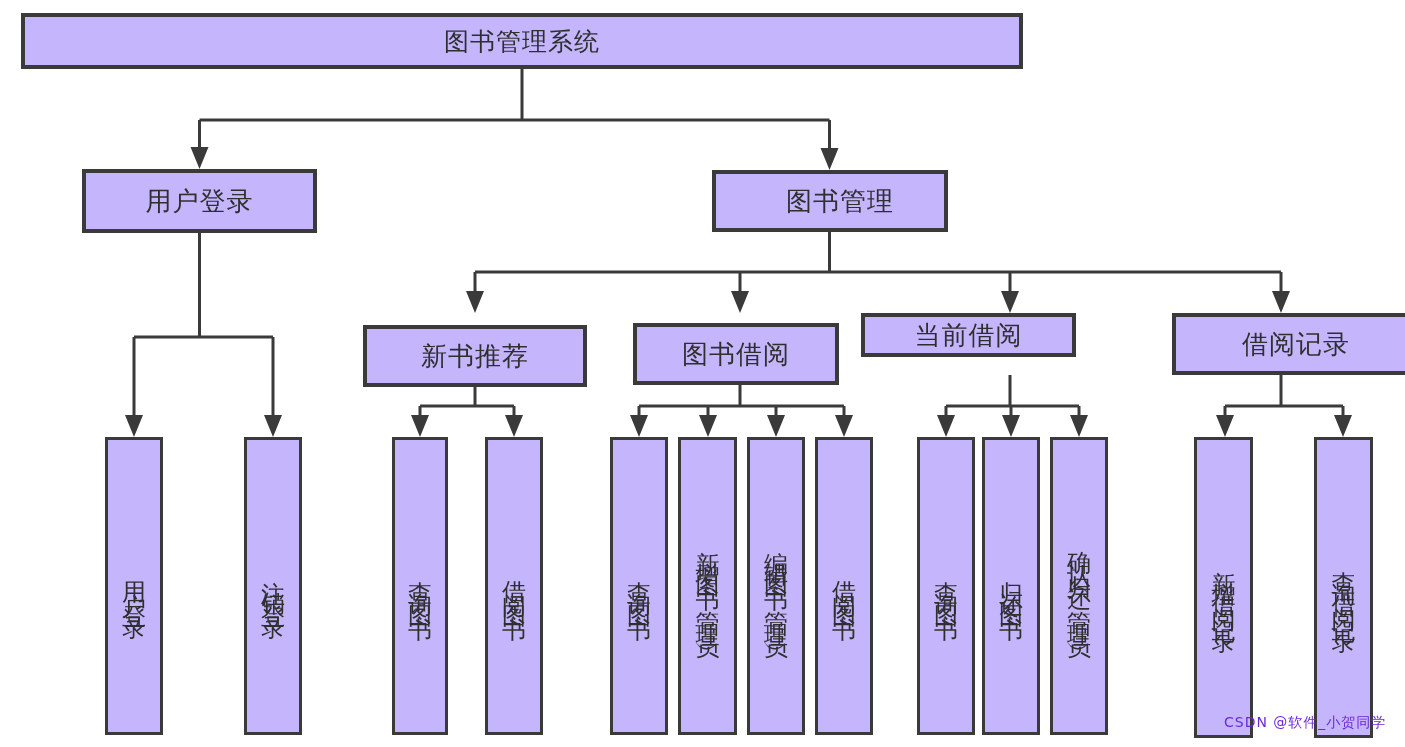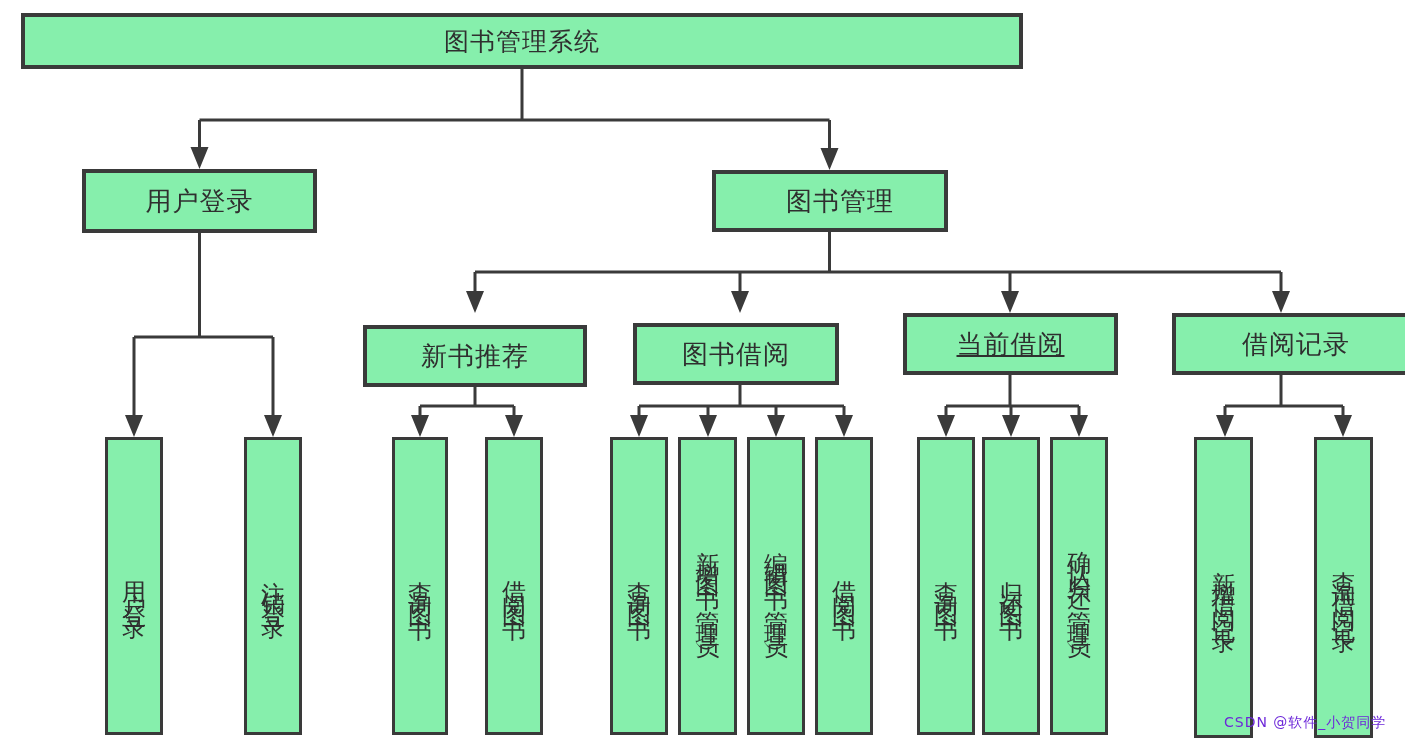--- a/index.html
+++ b/index.html
@@ -7,21 +7,21 @@
   #stage{
     position:relative;
     width:1405px;height:747px;
     background:#ffffff;
     overflow:hidden;
   }
   #wires{position:absolute;left:0;top:0;z-index:0;}
   .box{
     position:absolute;
     box-sizing:border-box;
-    background:#86efac;
+    background:#c4b5fd;
     border:4px solid #3a3a3a;
     color:#2f2f2f;
     display:flex;align-items:center;justify-content:center;
     z-index:1;
     font-size:26px;
     letter-spacing:1px;
     white-space:nowrap;
   }
   .root{font-size:25px;}
   .leaf{
@@ -33,21 +33,21 @@
     text-orientation:mixed;
     letter-spacing:12px;
     line-height:1;
   }
   
   #n-root        {left:21px;  top:13px;  width:1002px; height:56px;}
   #n-user-login  {left:82px;  top:169px; width:235px;  height:64px;}
   #n-book-mgmt   {left:712px; top:170px; width:236px;  height:62px;padding-left:20px;}
   #n-rec         {left:363px; top:313px; width:224px;  height:62px;margin-top:12px;}
   #n-borrow      {left:633px; top:323px; width:206px;  height:62px;}
-  #n-current     {left:903px; top:313px; width:215px;  height:62px;text-decoration:underline;}
+  #n-current     {left:861px; top:313px; width:215px;  height:44px;}
   #n-records     {left:1172px;top:313px; width:248px;  height:62px;}
   #lf-a1{left:105px; top:437px; width:58px; height:298px;}
   #lf-a2{left:244px; top:437px; width:58px; height:298px;}
   #lf-b1{left:392px; top:437px; width:56px; height:298px;}
   #lf-b2{left:485px; top:437px; width:58px; height:298px;}
   #lf-c1{left:610px; top:437px; width:58px; height:298px;}
   #lf-c2{left:678px; top:437px; width:59px; height:298px;}
   #lf-c3{left:747px; top:437px; width:58px; height:298px;}
   #lf-c4{left:815px; top:437px; width:58px; height:298px;}
   #lf-d1{left:917px; top:437px; width:58px; height:298px;}

